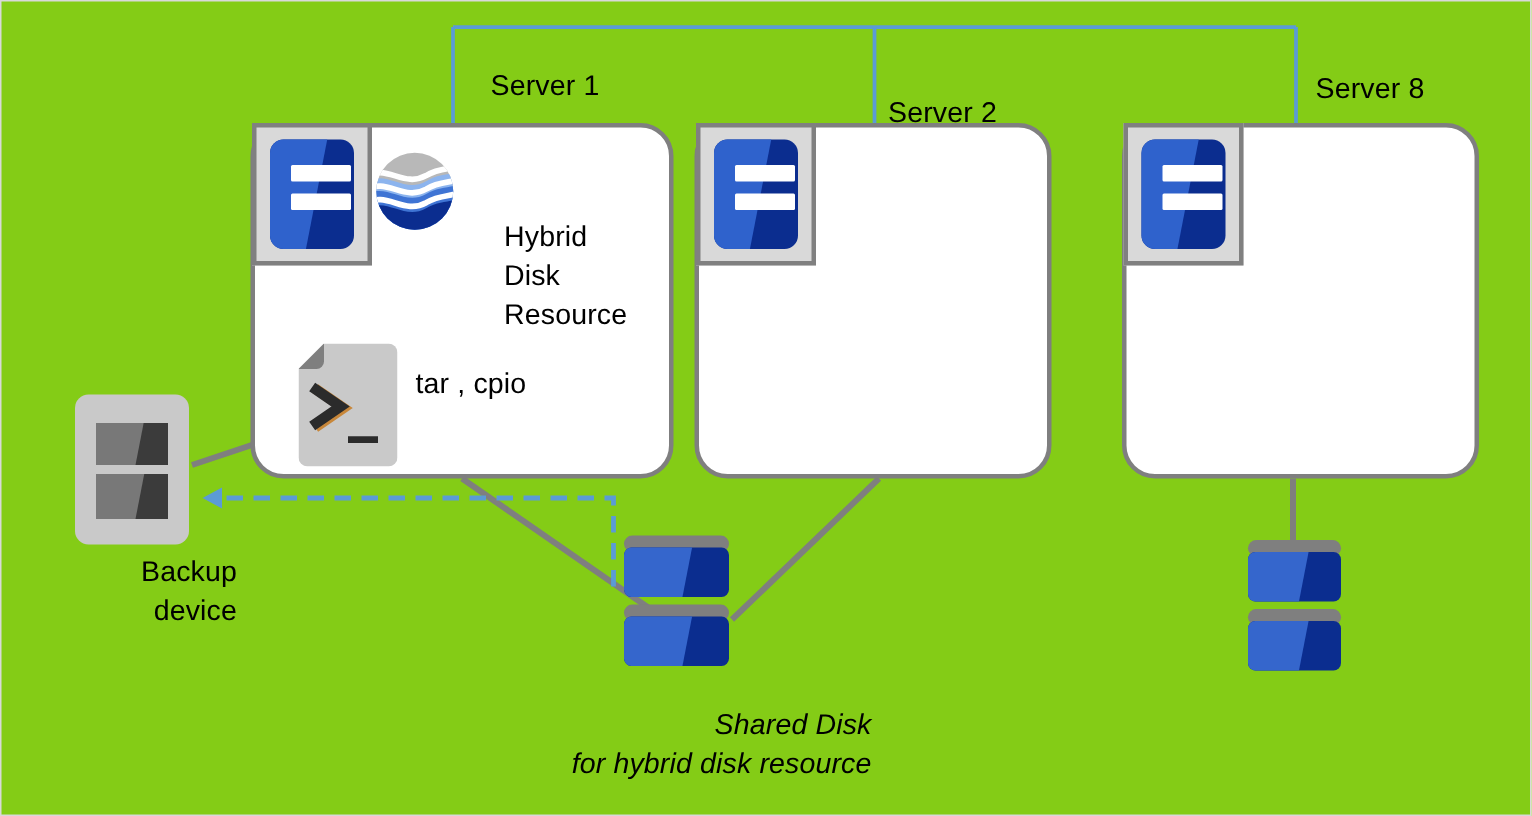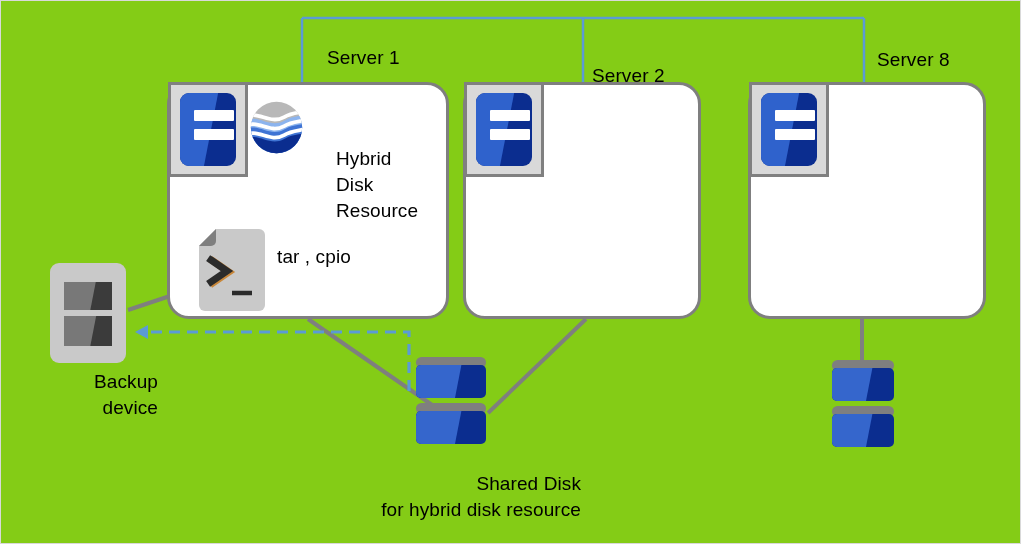--- a/index.html
+++ b/index.html
@@ -206,21 +206,21 @@
   </div>
   <div class="label center" style="left:17px;top:368px;width:140px;">Backup
 device</div>
 
   <div class="disk-stack" style="left:415px;top:356px;width:70px;height:96px;">
     <span class="platter-top" style="top:0px;"></span>
     <span class="body" style="top:8px;"></span>
     <span class="platter-top" style="top:46px;"></span>
     <span class="body" style="top:54px;"></span>
   </div>
-  <div class="label center" style="left:320px;top:470px;width:260px;">Shared Disk
+  <div class="label center" style="left:320px;top:470px;width:260px;font-style:italic;">Shared Disk
 for hybrid disk resource</div>
 
   <div class="disk-stack" style="left:831px;top:359px;width:62px;height:96px;">
     <span class="platter-top" style="top:0px;"></span>
     <span class="body" style="top:8px;"></span>
     <span class="platter-top" style="top:46px;"></span>
     <span class="body" style="top:54px;"></span>
   </div>
 
 </div>

